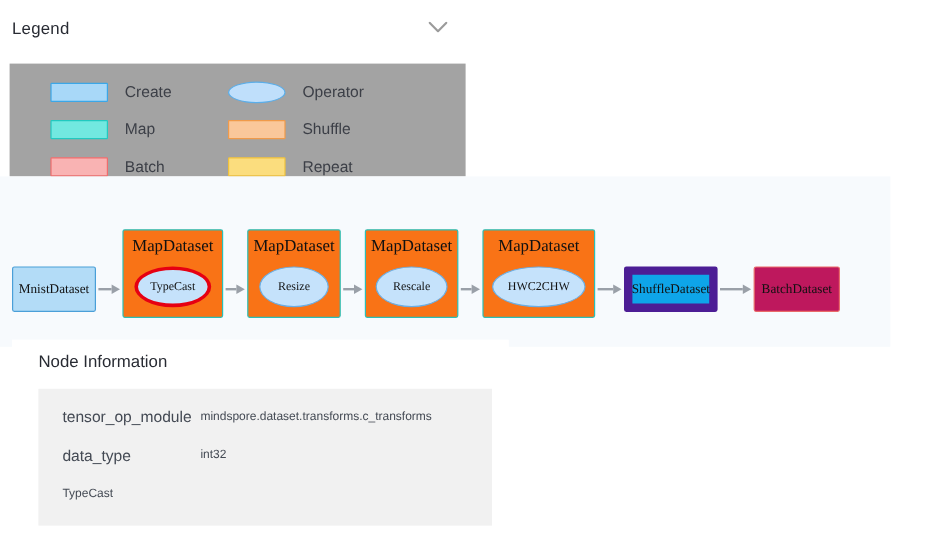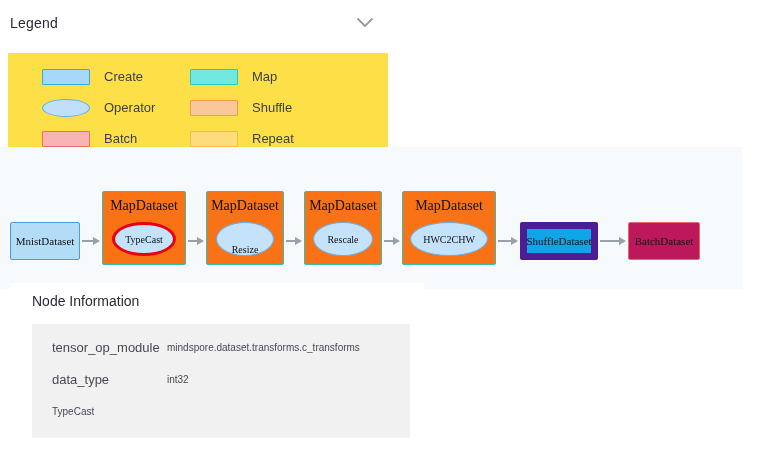--- a/index.html
+++ b/index.html
@@ -42,21 +42,21 @@
     cursor: pointer;
   }
   .legend-collapse svg { display: block; }
 
   
   .legend-panel {
     position: absolute;
     left: 8px; top: 53px;
     width: 380px;
     height: 94px;
-    background: #fde047;
+    background: #a3a3a3;
     box-sizing: border-box;
     padding: 8px 0 0 0;
   }
   .legend-grid {
     display: grid;
     grid-template-columns: 148px 1fr;
     grid-auto-rows: 31px;
     align-items: center;
     padding-left: 34px;
   }
@@ -229,27 +229,27 @@
 </div>
 
 <div class="legend-panel">
   <div class="legend-grid">
 
     <div class="legend-item">
       <span class="swatch rect sw-create"></span>
       <span class="legend-label">Create</span>
     </div>
     <div class="legend-item">
+      <span class="swatch ellipse sw-operator"></span>
+      <span class="legend-label">Operator</span>
+    </div>
+
+    <div class="legend-item">
       <span class="swatch rect sw-map"></span>
       <span class="legend-label">Map</span>
-    </div>
-
-    <div class="legend-item">
-      <span class="swatch ellipse sw-operator"></span>
-      <span class="legend-label">Operator</span>
     </div>
     <div class="legend-item">
       <span class="swatch rect sw-shuffle"></span>
       <span class="legend-label">Shuffle</span>
     </div>
 
     <div class="legend-item">
       <span class="swatch rect sw-batch"></span>
       <span class="legend-label">Batch</span>
     </div>
@@ -280,21 +280,21 @@
       </span>
     </div>
 
     <div class="arrow" style="left:188px; top:90px; width:16px;">
       <span class="shaft"></span>
         <span class="head"></span>
     </div>
 
     <div class="node node-map" style="left:206px; top:44px; width:78px; height:74px;">
       <span class="map-title">MapDataset</span>
-      <span class="op-ellipse" style="top:30px; width:58px; height:34px;align-items:flex-end;">
+      <span class="op-ellipse" style="top:30px; width:58px; height:34px;">
         <span>Resize</span>
       </span>
     </div>
 
     <div class="arrow" style="left:286px; top:90px; width:16px;">
       <span class="shaft"></span>
         <span class="head"></span>
     </div>
 
     <div class="node node-map" style="left:304px; top:44px; width:78px; height:74px;">

